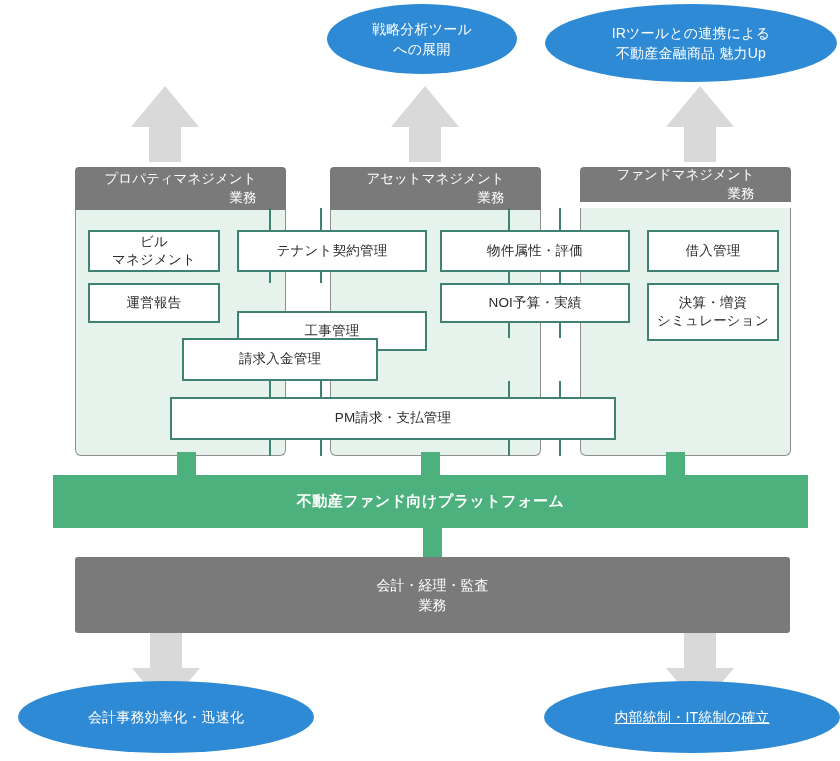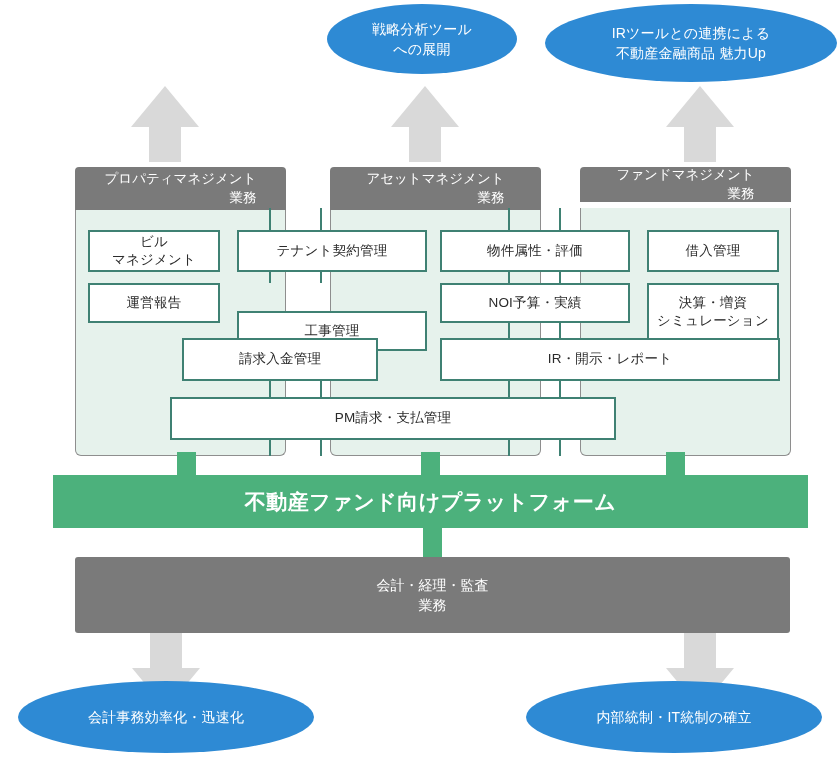--- a/index.html
+++ b/index.html
@@ -70,21 +70,21 @@
 
   
   .vlink{position:absolute;background:#3f8173;width:2px;}
 
   
   .platform{
     position:absolute;
     background:#4cb17c;
     color:#ffffff;
     display:flex;align-items:center;justify-content:center;
-    font-size:21px;font-weight:bold;
+    font-size:15px;font-weight:bold;
     letter-spacing:.5px;
   }
   .gstem{position:absolute;background:#4cb17c;}
 
   
   .greybar{
     position:absolute;
     background:#7a7a7a;
     color:#ffffff;
     display:flex;align-items:center;justify-content:center;
@@ -191,23 +191,20 @@
     <span>NOI予算・実績</span>
   </div>
   <div class="fbox" style="left:647px;top:283px;width:132px;height:58px;">
     <span>決算・増資
 シミュレーション</span>
   </div>
 
   <div class="fbox" style="left:182px;top:338px;width:196px;height:43px;text-align:center;">
     <span>請求入金管理</span>
   </div>
-  <div class="fbox" style="left:440px;top:338px;width:340px;height:43px;">
-    <span>IR・開示・レポート</span>
-  </div>
 
   <div class="fbox" style="left:170px;top:397px;width:446px;height:43px;">
     <span>PM請求・支払管理</span>
   </div>
 
   <div class="gstem" style="left:177px;top:452px;width:19px;height:26px;"></div>
   <div class="gstem" style="left:421px;top:452px;width:19px;height:26px;"></div>
   <div class="gstem" style="left:666px;top:452px;width:19px;height:26px;"></div>
 
   <div class="platform" style="left:53px;top:475px;width:755px;height:53px;">
@@ -228,17 +225,17 @@
   </div>
   <div class="garrow" style="left:666px;top:633px;">
     <svg width="68" height="76" viewBox="0 0 68 76">
       <polygon points="34,76 0,35 18,35 18,0 50,0 50,35 68,35" fill="#d9d9d9"></polygon>
     </svg>
   </div>
 
   <div class="ellipse" style="left:18px;top:681px;width:296px;height:72px;">
     <span>会計事務効率化・迅速化</span>
   </div>
-  <div class="ellipse" style="left:526px;top:681px;width:296px;height:72px;">
+  <div class="ellipse" style="left:544px;top:681px;width:296px;height:72px;text-decoration:underline;">
     <span>内部統制・IT統制の確立</span>
   </div>
 
 </div>
 
 </body></html>

